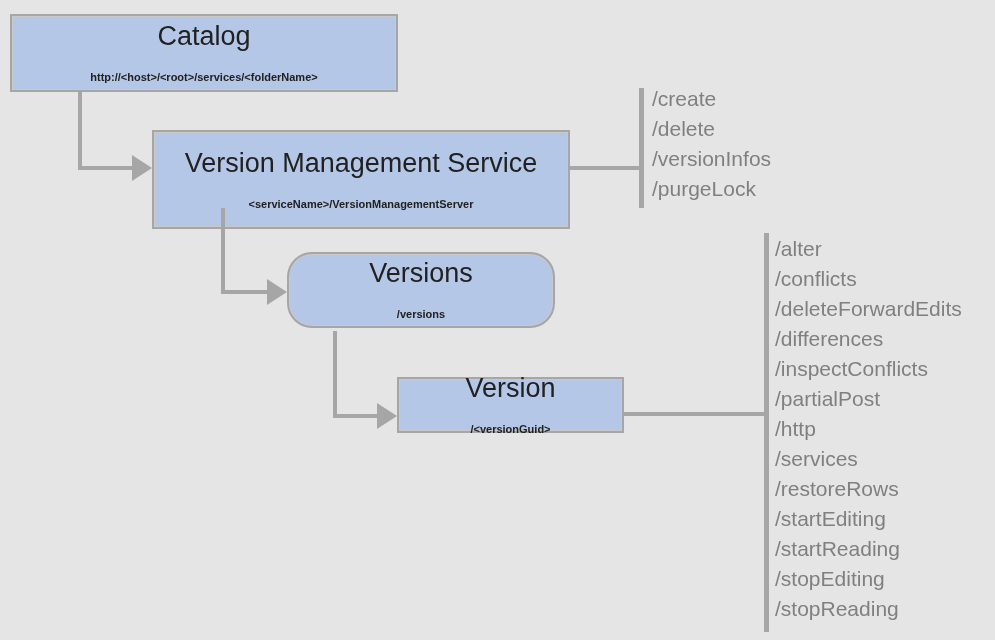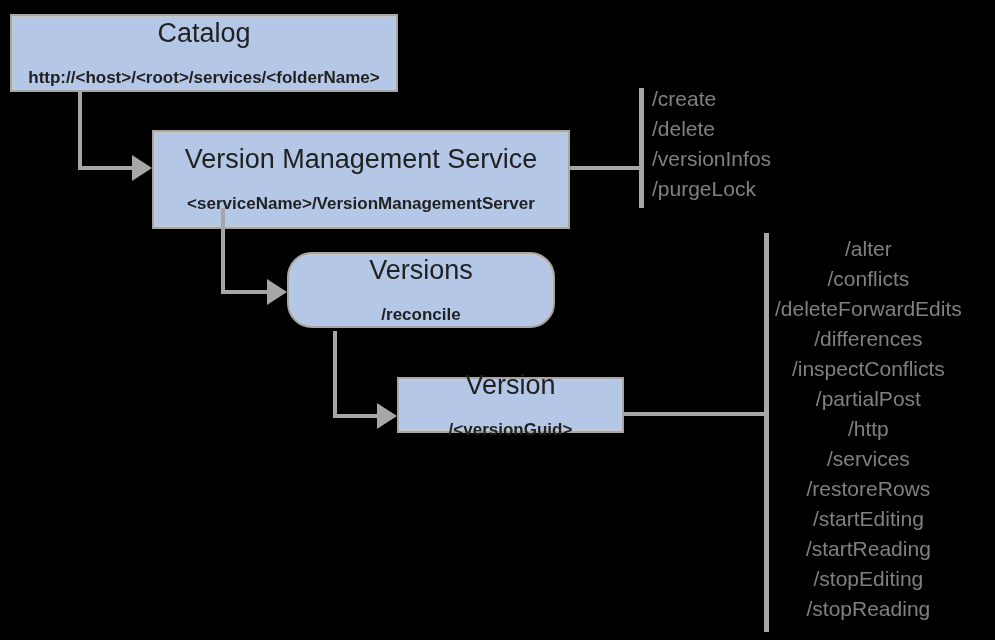--- a/index.html
+++ b/index.html
@@ -5,21 +5,21 @@
   html, body {
     margin: 0;
     padding: 0;
     background: #ffffff;
     font-family: "Liberation Sans", sans-serif;
   }
   .canvas {
     position: relative;
     width: 995px;
     height: 640px;
-    background: #000000;
+    background: #e5e5e5;
     overflow: hidden;
   }
   
   .node {
     position: absolute;
     box-sizing: border-box;
     background: #b4c7e7;
     border: 2px solid #a6a6a6;
     box-shadow: 0 0 0 1px #c9c9c9 inset;
     display: flex;
@@ -28,21 +28,21 @@
     justify-content: center;
     text-align: center;
   }
   .node-title {
     font-size: 27px;
     line-height: 1.15;
     color: #212121;
     white-space: nowrap;
   }
   .node-subtitle {
-    font-size: 17px;
+    font-size: 11px;
     font-weight: bold;
     line-height: 1.2;
     color: #212121;
     white-space: nowrap;
     margin-top: 19px;
   }
   #node-catalog  { left: 10px;  top: 14px;  width: 388px; height: 78px; }
   #node-vms      { left: 152px; top: 130px; width: 418px; height: 99px; }
   #node-versions { left: 287px; top: 252px; width: 268px; height: 76px; border-radius: 25px; }
   #node-version  { left: 397px; top: 377px; width: 227px; height: 56px; }
@@ -87,40 +87,40 @@
     list-style: none;
     color: #808080;
     font-size: 21px;
   }
   .ops li {
     height: 30px;
     line-height: 30px;
     white-space: nowrap;
   }
   #ops-vms     { left: 652px; top: 84px;  }
-  #ops-version { left: 775px; top: 234px; text-align: center; }
+  #ops-version { left: 775px; top: 234px; }
 </style>
 </head>
 <body>
 
 <div class="canvas">
 
   <div class="node" id="node-catalog">
     <div class="node-title">Catalog</div>
     <div class="node-subtitle">http://&lt;host&gt;/&lt;root&gt;/services/&lt;folderName&gt;</div>
   </div>
 
   <div class="node" id="node-vms">
     <div class="node-title">Version Management Service</div>
     <div class="node-subtitle">&lt;serviceName&gt;/VersionManagementServer</div>
   </div>
 
   <div class="node" id="node-versions">
     <div class="node-title">Versions</div>
-    <div class="node-subtitle">/reconcile</div>
+    <div class="node-subtitle">/versions</div>
   </div>
 
   <div class="node" id="node-version">
     <div class="node-title">Version</div>
     <div class="node-subtitle">/&lt;versionGuid&gt;</div>
   </div>
 
   <div class="seg" id="c1v"></div>
   <div class="seg" id="c1h"></div>
   <div class="arrowhead" id="c1a"></div>

